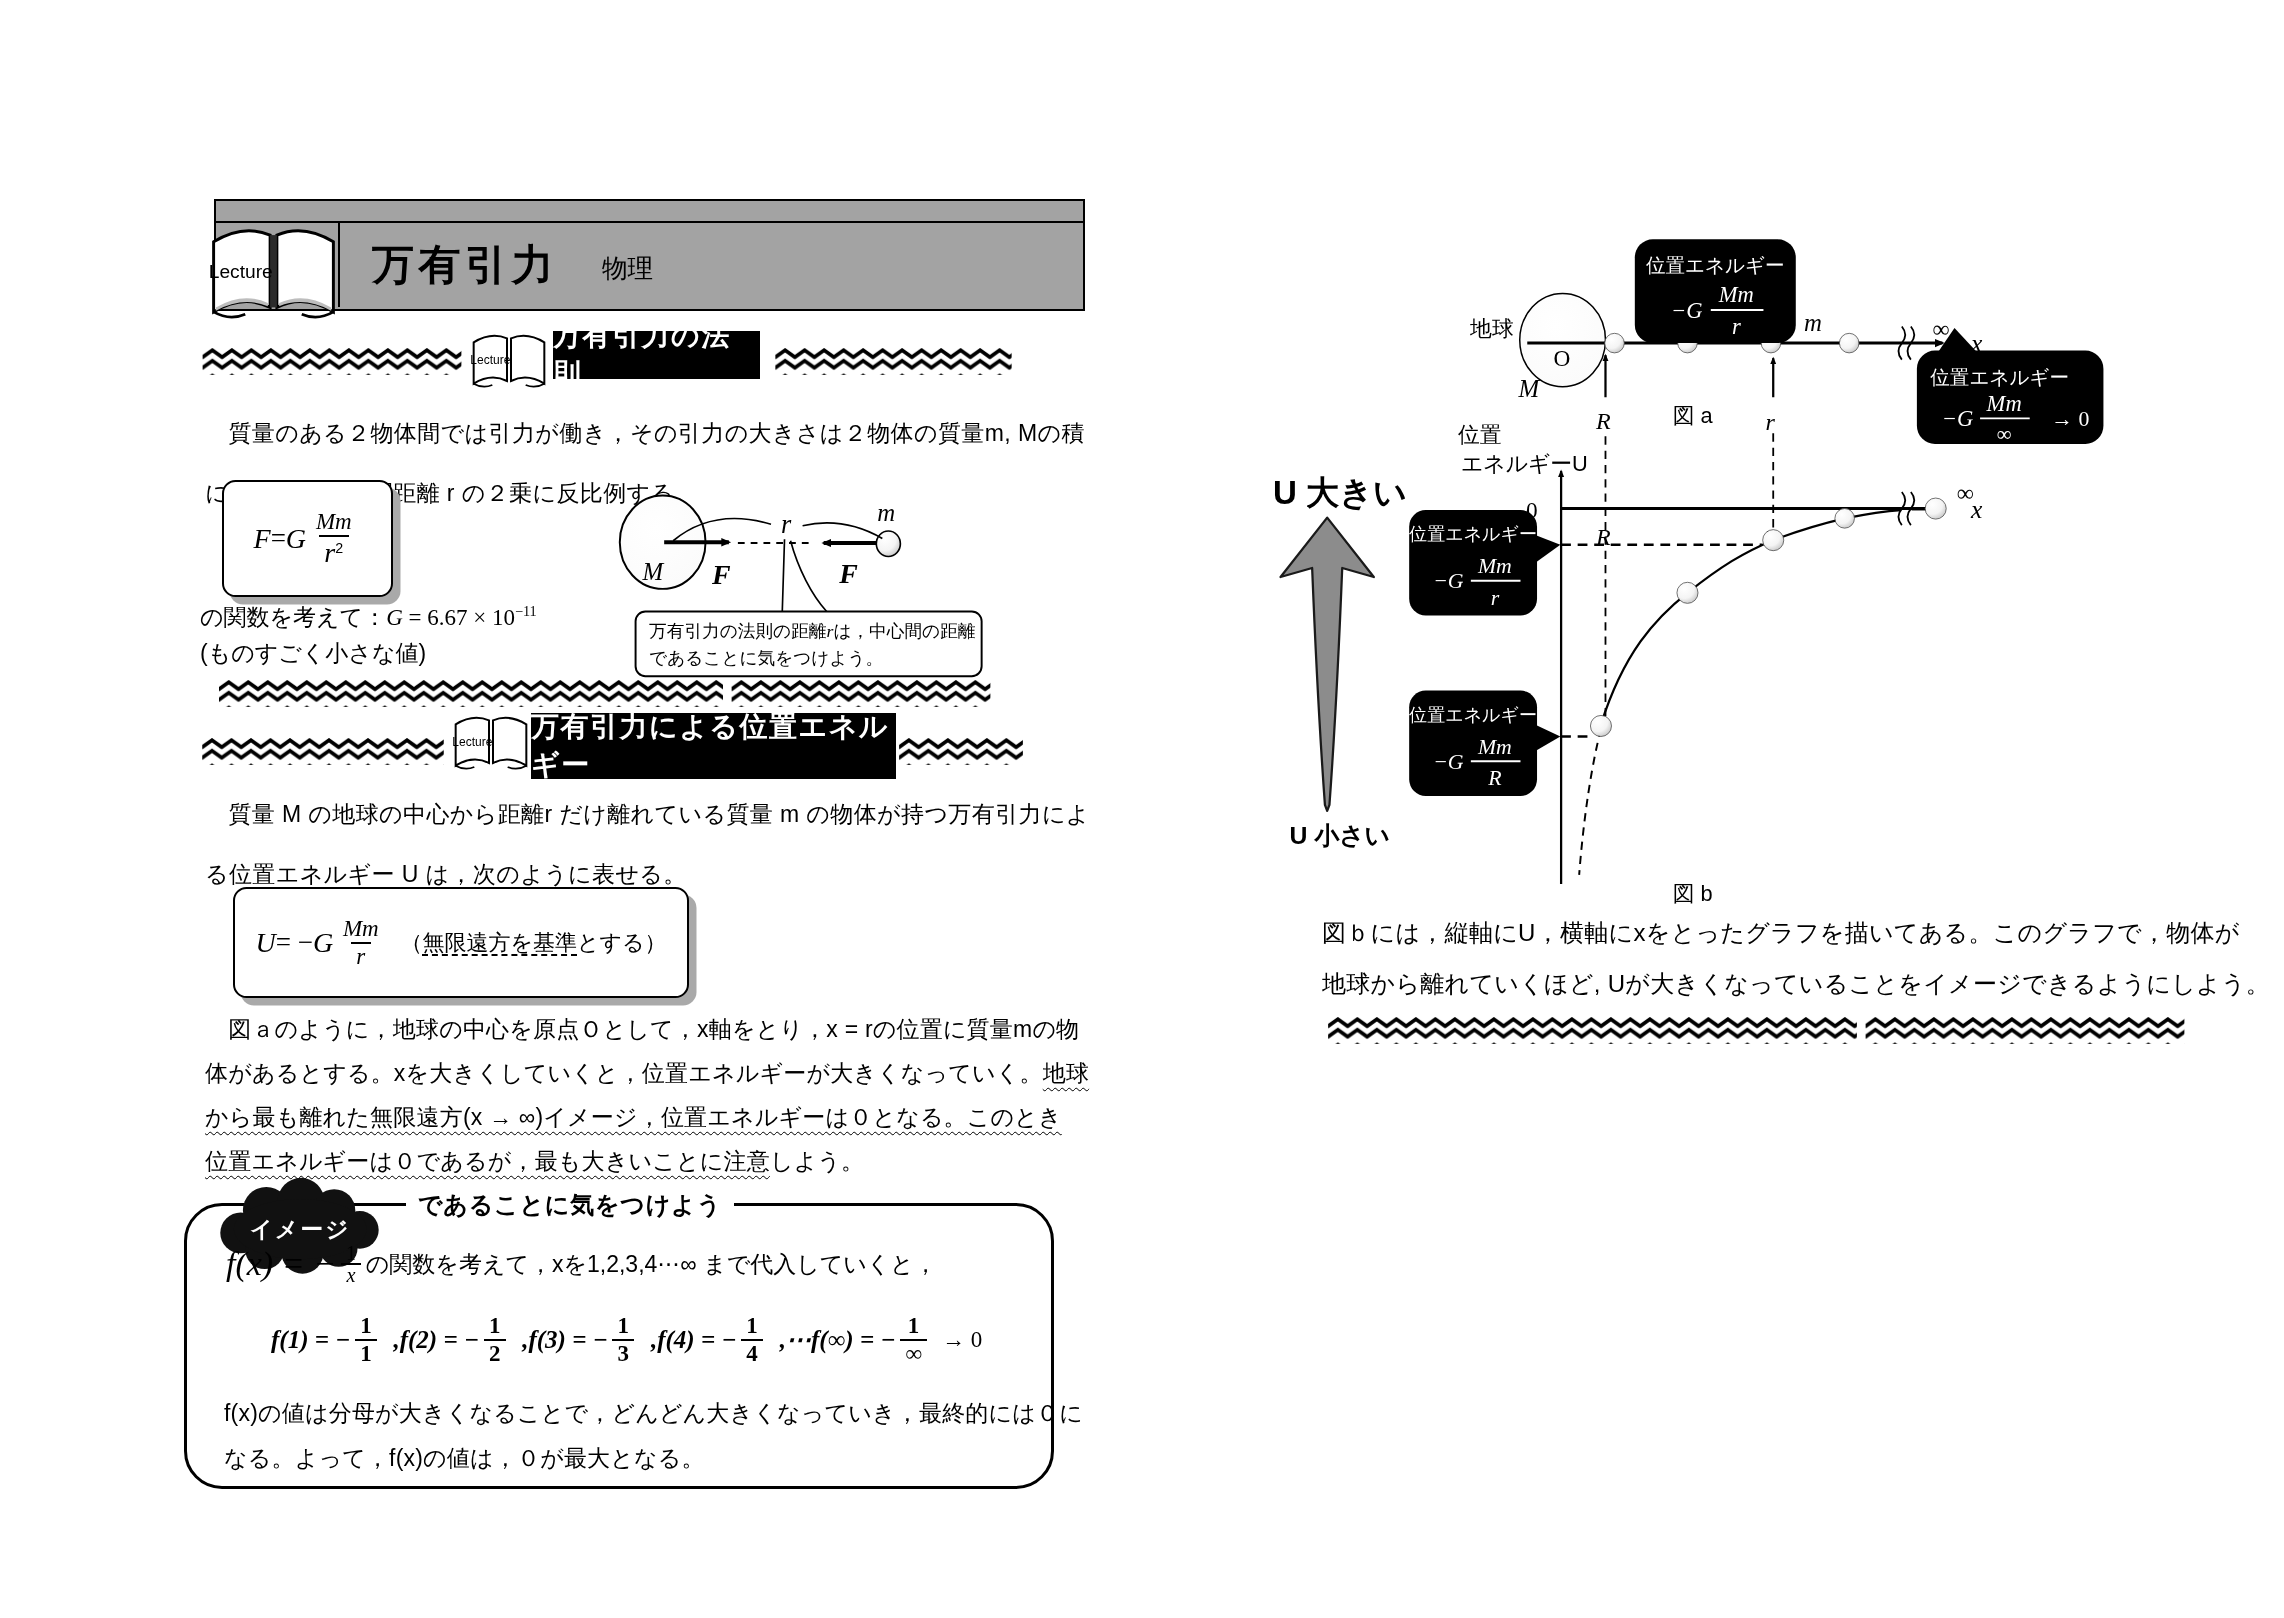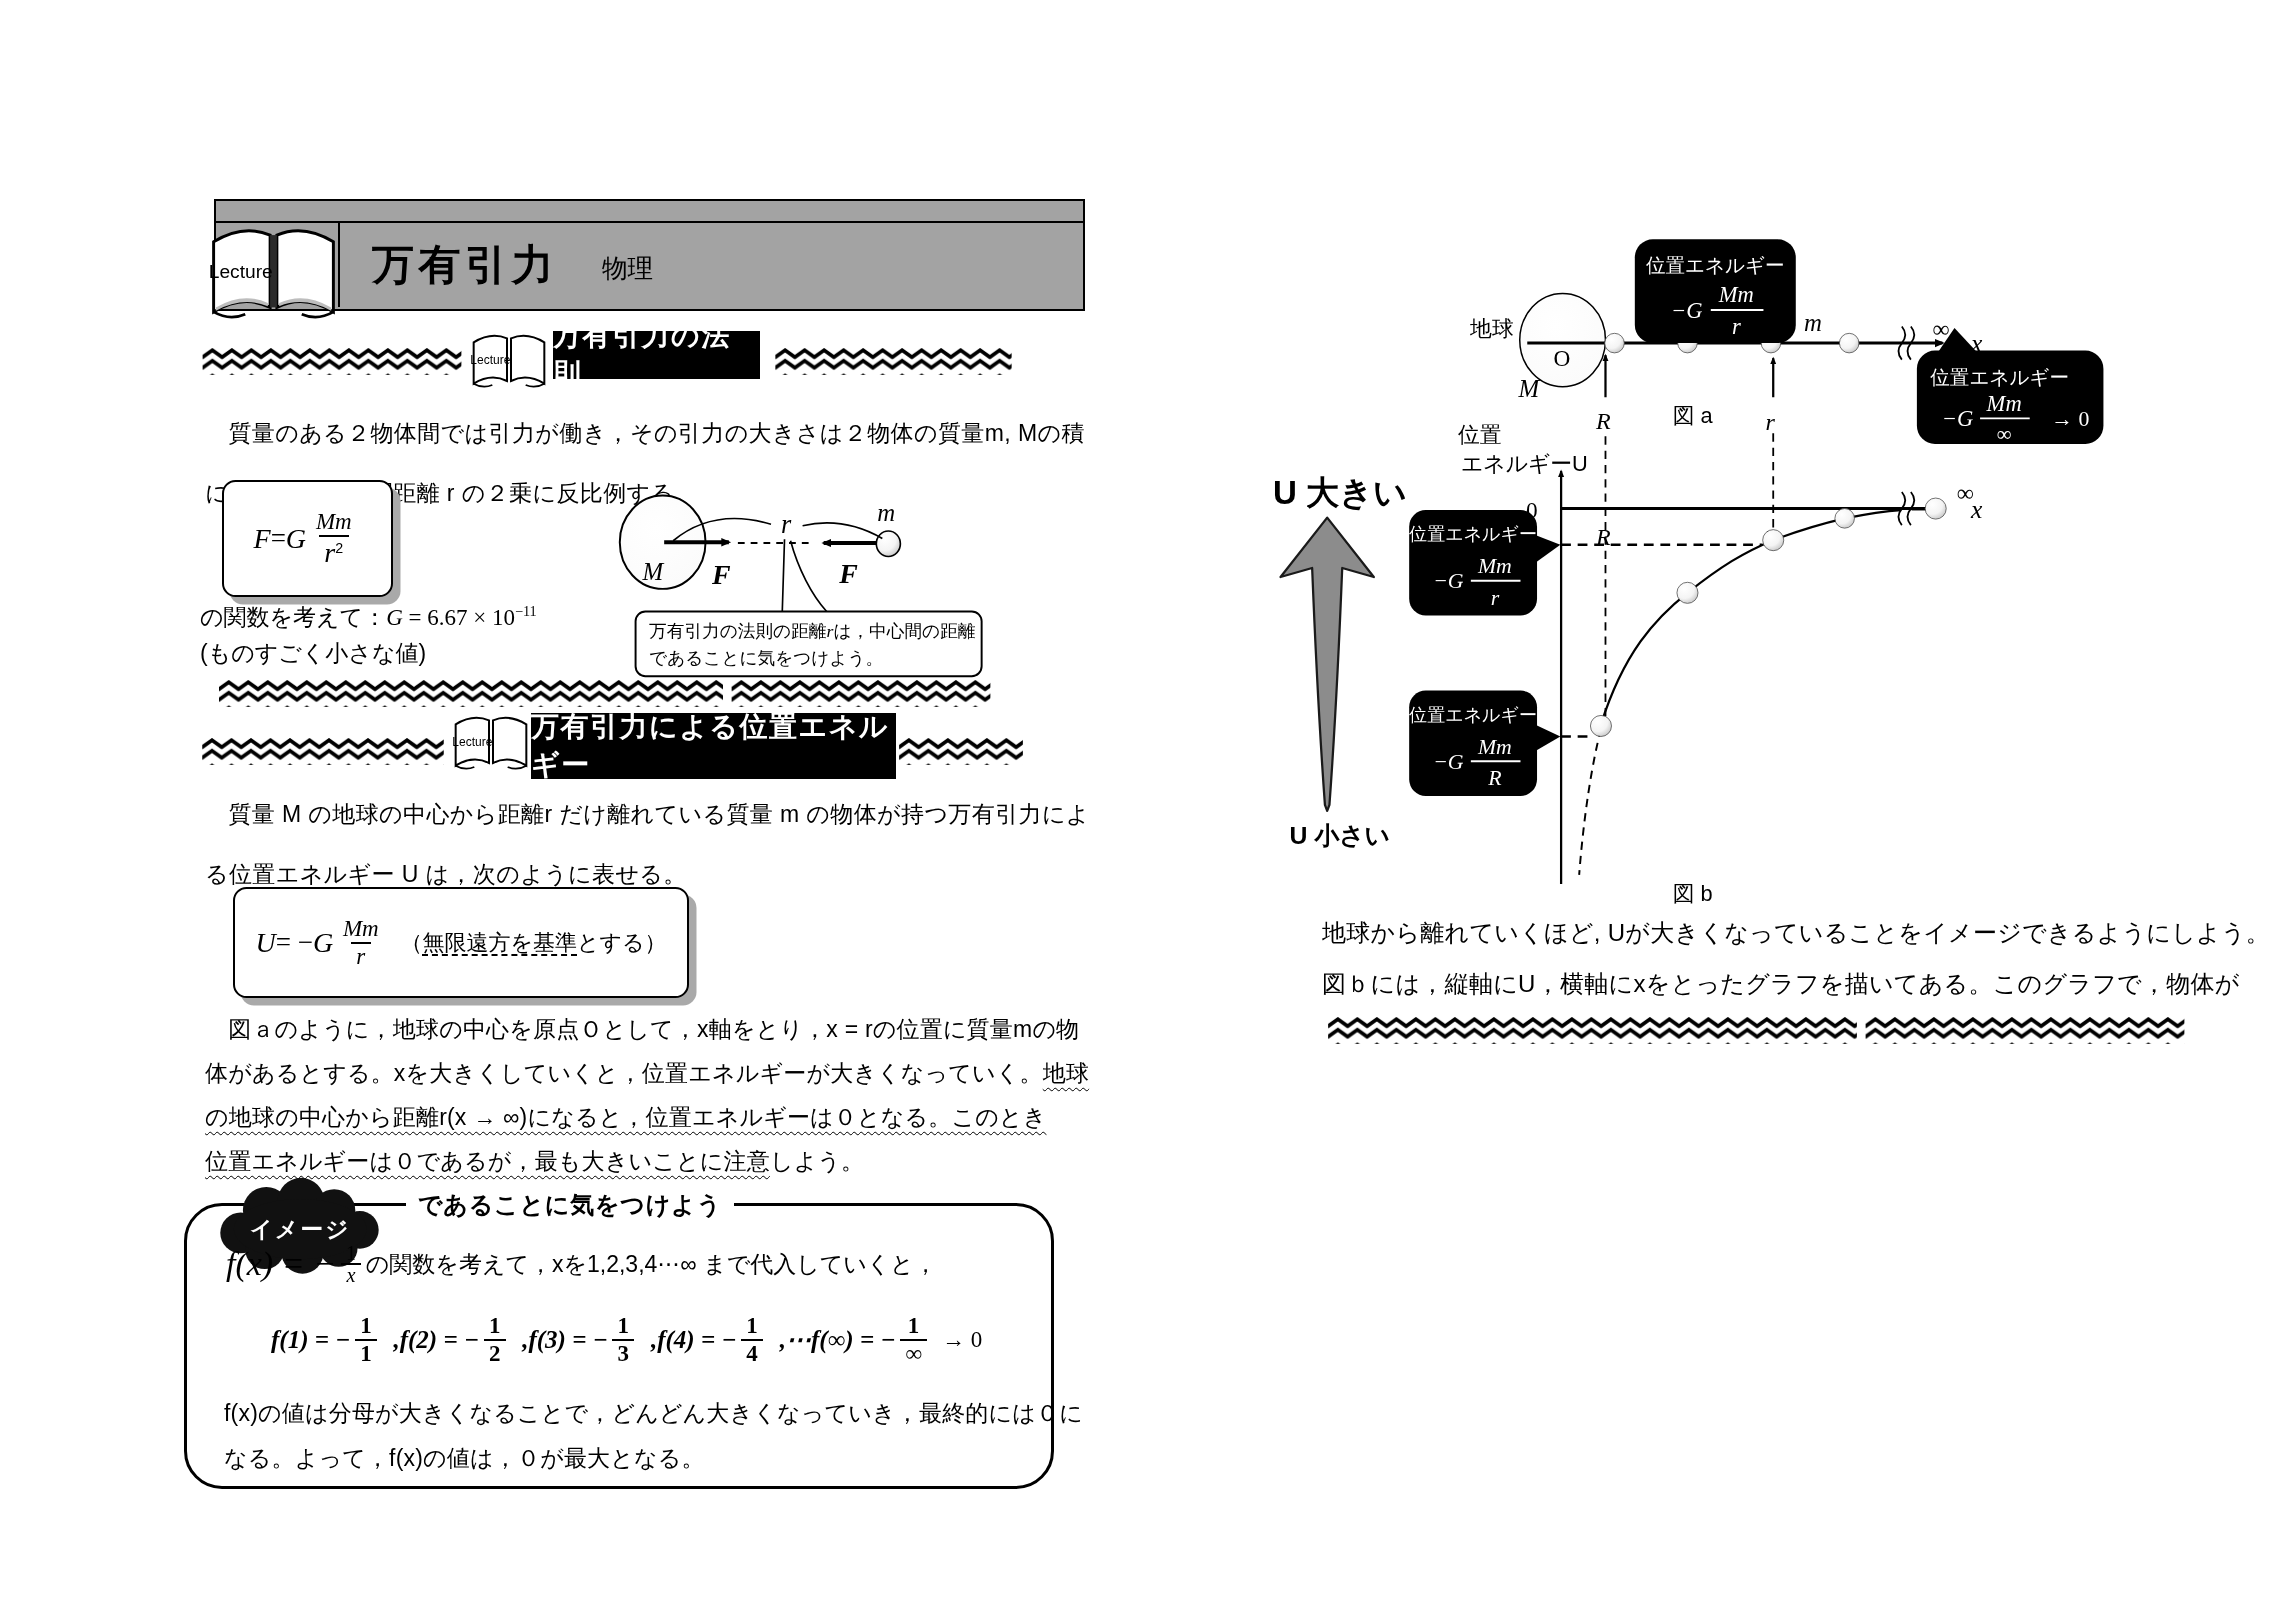--- a/index.html
+++ b/index.html
@@ -186,21 +186,21 @@
     <span class="frac">
       <span class="num mi">Mm</span>
       <span class="den mi">r</span>
     </span>
     <span class="fnote"><span>（</span><span class="dashu">無限遠方を基準</span><span>とする）</span></span>
   </div>
 
   <div class="abs para2" style="left:205px;top:1007px;width:850px">
     <div>　図ａのように，地球の中心を原点Ｏとして，x軸をとり，x = rの位置に質量mの物</div>
     <div><span>体があるとする。xを大きくしていくと，位置エネルギーが大きくなっていく。</span><span class="wavy">地球</span></div>
-    <div class="wavy">の地球の中心から距離r(x → ∞)になると，位置エネルギーは０となる。このとき</div>
+    <div class="wavy">から最も離れた無限遠方(x → ∞)イメージ，位置エネルギーは０となる。このとき</div>
     <div><span class="wavy">位置エネルギーは０であるが，最も大きいことに注意</span><span>しよう。</span></div>
   </div>
 
   <div class="abs imgbox"></div>
   <svg class="abs" style="left:212px;top:1174px" width="181" height="102" viewBox="0 0 240 135">
     <g fill="#111">
       <circle cx="38" cy="78" r="27"></circle>
         <circle cx="72" cy="48" r="31"></circle>
         <circle cx="118" cy="36" r="31"></circle>
       <circle cx="162" cy="48" r="28"></circle>
@@ -353,22 +353,22 @@
       <line x1="275" y1="742" x2="341" y2="742" stroke="#fff" stroke-width="2.5"></line>
       <text x="307" y="774" text-anchor="middle" font-size="29" fill="#fff" class="smi">R</text>
     </g>
 
     <text x="12" y="400" font-size="44" font-weight="bold">U 大きい</text>
     <path d="M84,418 L146,497 L104,485 C101,560 95,690 87,800 L84,808 L81,800 C73,690 67,560 64,485 L22,497 Z" fill="#8c8c8c" stroke="#1a1a1a" stroke-width="3" stroke-linejoin="round"></path>
     <text x="34" y="852" font-size="33" font-weight="bold">U 小さい</text>
   </svg>
 
   <div class="abs closing" style="left:1322px;top:907px;width:888px">
+    <div>図ｂには，縦軸にU，横軸にxをとったグラフを描いてある。このグラフで，物体が</div>
     <div>地球から離れていくほど, Uが大きくなっていることをイメージできるようにしよう。</div>
-    <div>図ｂには，縦軸にU，横軸にxをとったグラフを描いてある。このグラフで，物体が</div>
   </div>
 
   <svg class="abs zz" style="left:1327px;top:1017px" width="531" height="27" viewBox="0 0 705 36">
       <rect width="705" height="36" fill="url(#zzpat)"></rect>
     </svg>
   <svg class="abs zz" style="left:1865px;top:1017px" width="320" height="27" viewBox="0 0 425 36">
       <rect width="425" height="36" fill="url(#zzpat)"></rect>
     </svg>
 
 </div>

